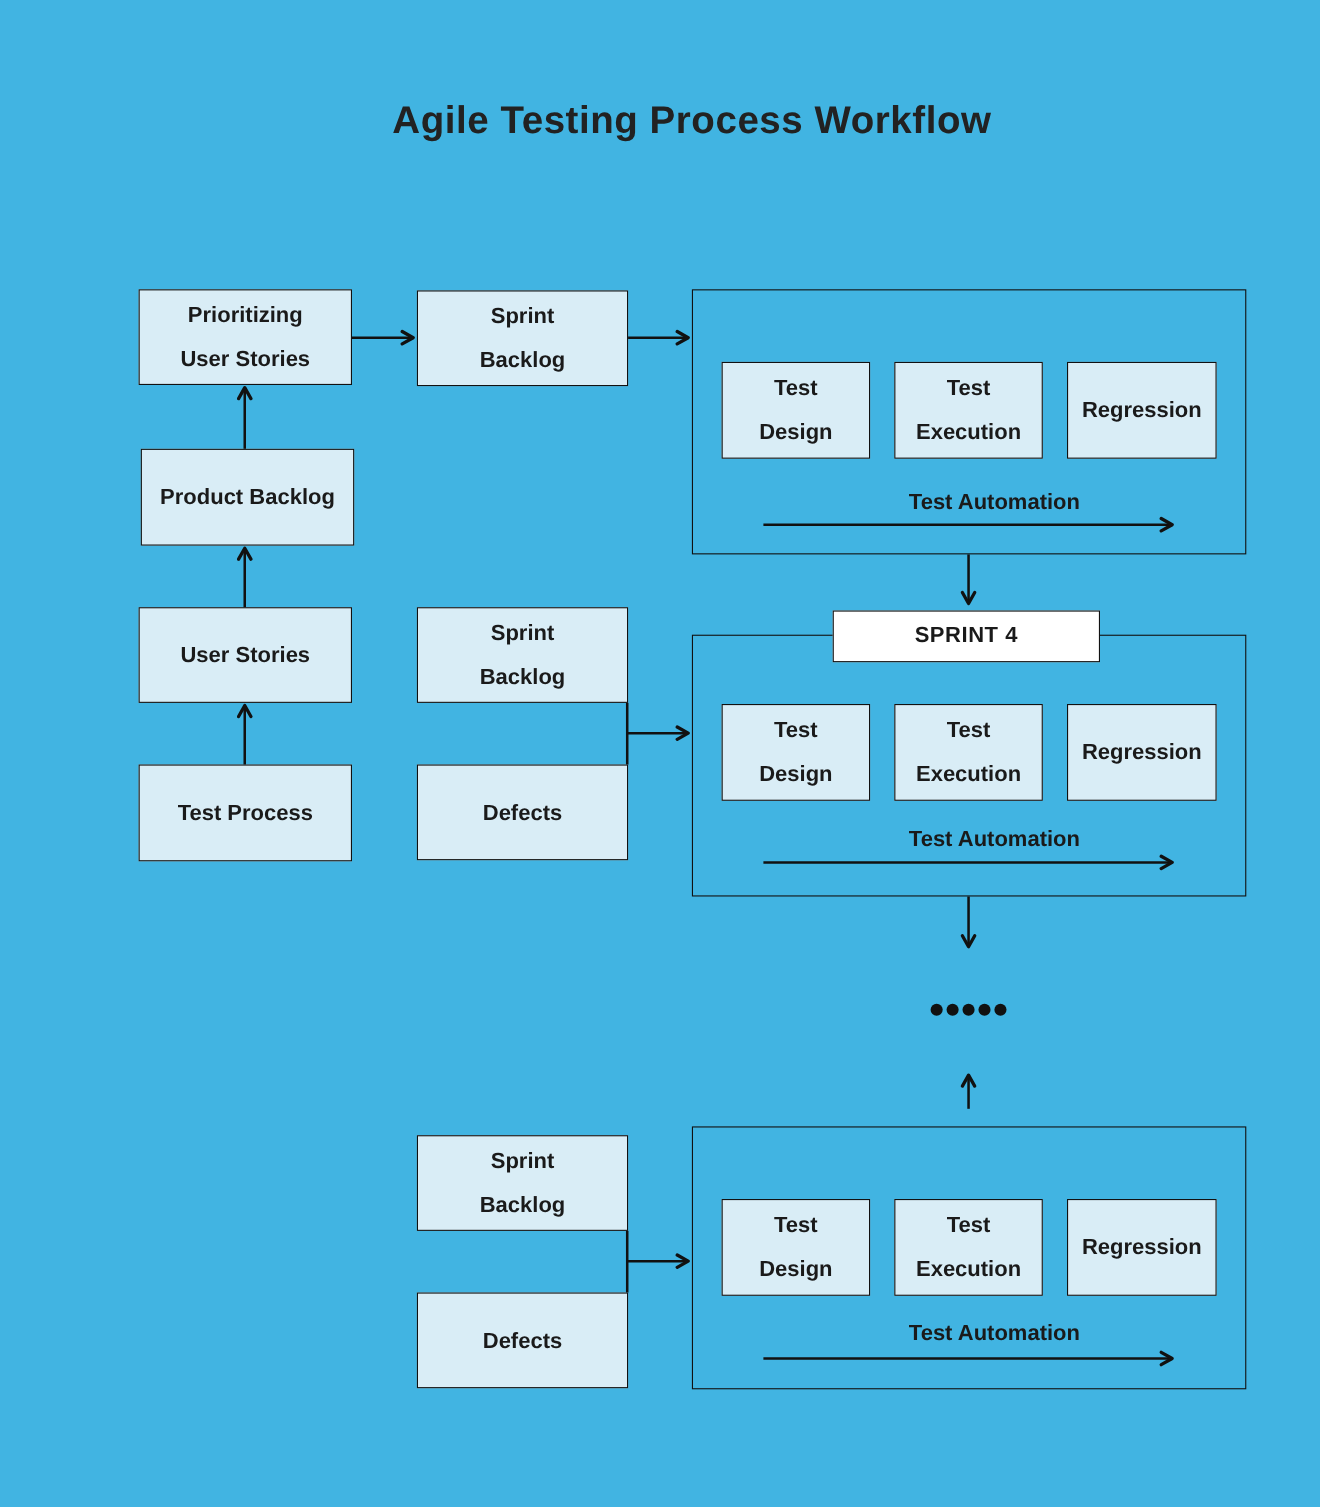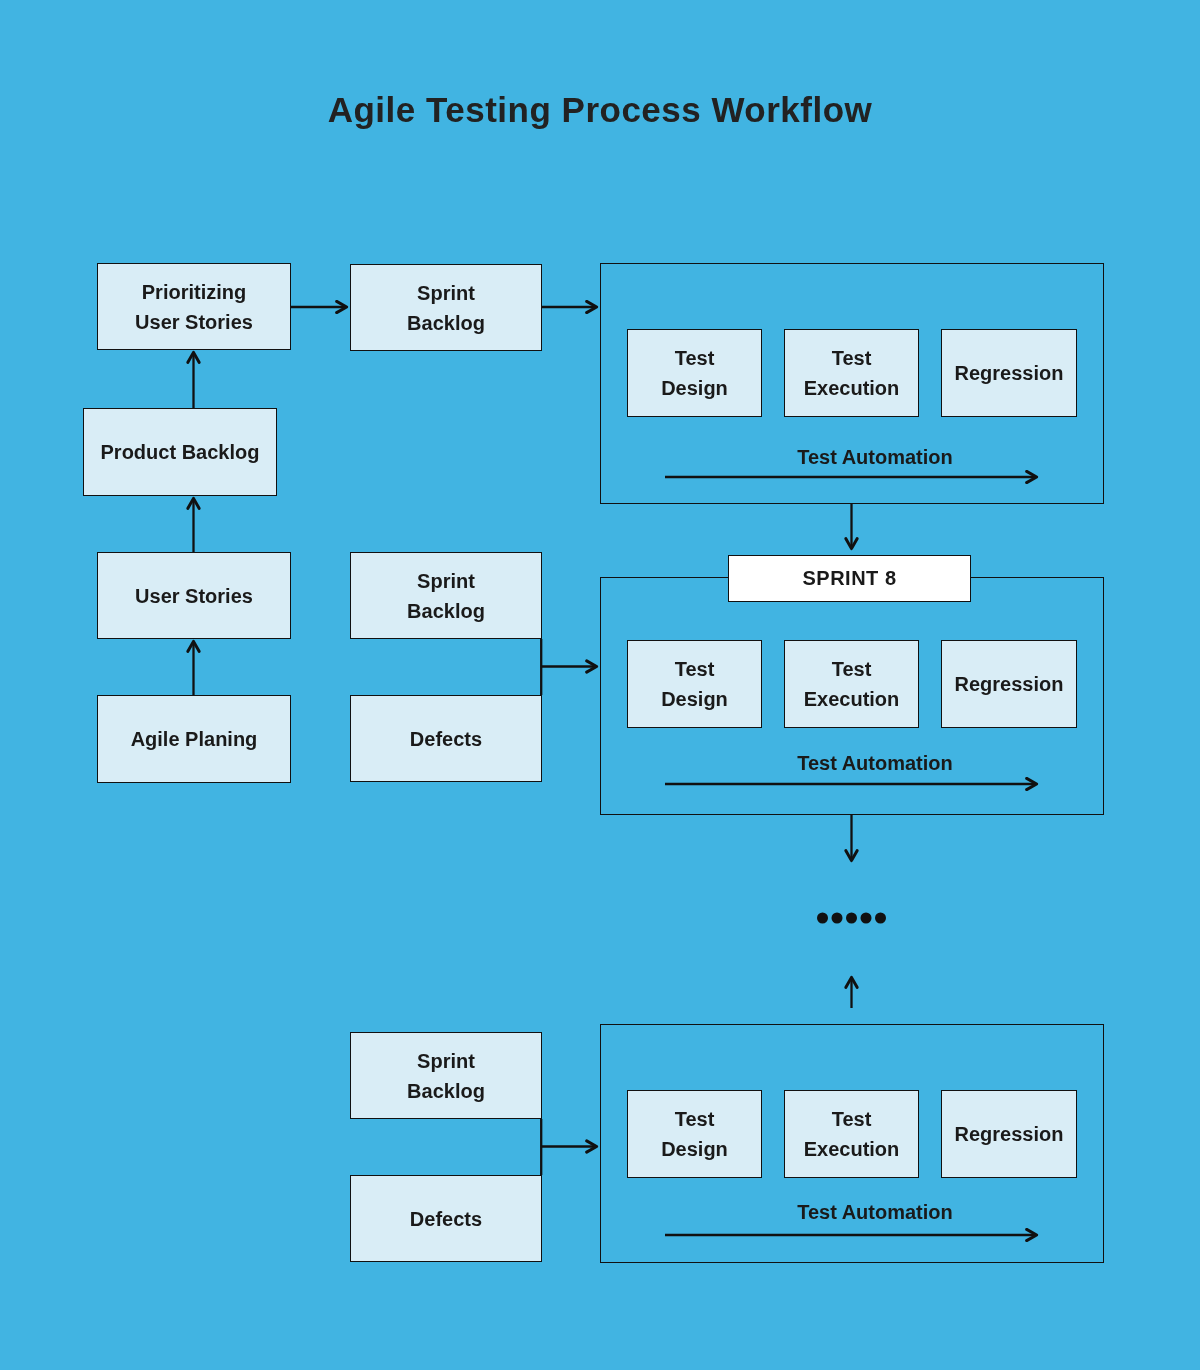--- a/index.html
+++ b/index.html
@@ -11,33 +11,33 @@
   }
   *{box-sizing:border-box;margin:0;padding:0;}
   html,body{width:1200px;height:1370px;}
   body{
     background:var(--background);
     font-family:"Liberation Sans","DejaVu Sans",sans-serif;
     color:var(--text);
     overflow:hidden;
     position:relative;
   }
-  .canvas{position:absolute;inset:0;width:988px;height:1370px;}
+  .canvas{position:absolute;inset:0;width:988px;height:1370px;margin-left:29px;}
   .title{
     position:absolute;left:0;top:90px;width:1200px;
     text-align:center;font-size:35px;font-weight:700;
     letter-spacing:.5px;color:#222;
   }
   .node{
     position:absolute;
     background:var(--node-fill);
     border:1.6px solid var(--line);
     display:flex;align-items:center;justify-content:center;
     text-align:center;
-    font-size:20px;font-weight:700;line-height:30px;
+    font-size:20px;font-weight:700;line-height:40px;
     white-space:pre-line;
   }
   .sprint{
     position:absolute;
     border:1.7px solid var(--line);
     background:transparent;
   }
   .sprint-label{
     position:absolute;width:243px;height:47px;
     background:var(--label-fill);
@@ -53,43 +53,43 @@
 </style>
 </head>
 <body>
 
 <div class="canvas">
 
   <div class="title">Agile Testing Process Workflow</div>
 
   <div class="node" style="left:97px;top:263px;width:194px;height:87px">Prioritizing
 User Stories</div>
-  <div class="node" style="left:83px;top:408px;width:194px;height:88px">Product Backlog</div>
+  <div class="node" style="left:99px;top:408px;width:194px;height:88px">Product Backlog</div>
   <div class="node" style="left:97px;top:552px;width:194px;height:87px">User Stories</div>
-  <div class="node" style="left:97px;top:695px;width:194px;height:88px">Agile Planing</div>
+  <div class="node" style="left:97px;top:695px;width:194px;height:88px">Test Process</div>
 
   <div class="node" style="left:350px;top:264px;width:192px;height:87px">Sprint
 Backlog</div>
   <div class="node" style="left:350px;top:552px;width:192px;height:87px">Sprint
 Backlog</div>
   <div class="node" style="left:350px;top:695px;width:192px;height:87px">Defects</div>
   <div class="node" style="left:350px;top:1032px;width:192px;height:87px">Sprint
 Backlog</div>
   <div class="node" style="left:350px;top:1175px;width:192px;height:87px">Defects</div>
 
   <div class="sprint" style="left:600px;top:263px;width:504px;height:241px"></div>
   <div class="node" style="left:627px;top:329px;width:135px;height:88px">Test
 Design</div>
   <div class="node" style="left:784px;top:329px;width:135px;height:88px">Test
 Execution</div>
   <div class="node" style="left:941px;top:329px;width:136px;height:88px">Regression</div>
   <div class="automation-label" style="top:446px">Test Automation</div>
 
   <div class="sprint" style="left:600px;top:577px;width:504px;height:238px"></div>
-  <div class="sprint-label" style="left:728px;top:555px">SPRINT 8</div>
+  <div class="sprint-label" style="left:728px;top:555px">SPRINT 4</div>
   <div class="node" style="left:627px;top:640px;width:135px;height:88px">Test
 Design</div>
   <div class="node" style="left:784px;top:640px;width:135px;height:88px">Test
 Execution</div>
   <div class="node" style="left:941px;top:640px;width:136px;height:88px">Regression</div>
   <div class="automation-label" style="top:752px">Test Automation</div>
 
   <div class="sprint" style="left:600px;top:1024px;width:504px;height:239px"></div>
   <div class="node" style="left:627px;top:1090px;width:135px;height:88px">Test
 Design</div>

